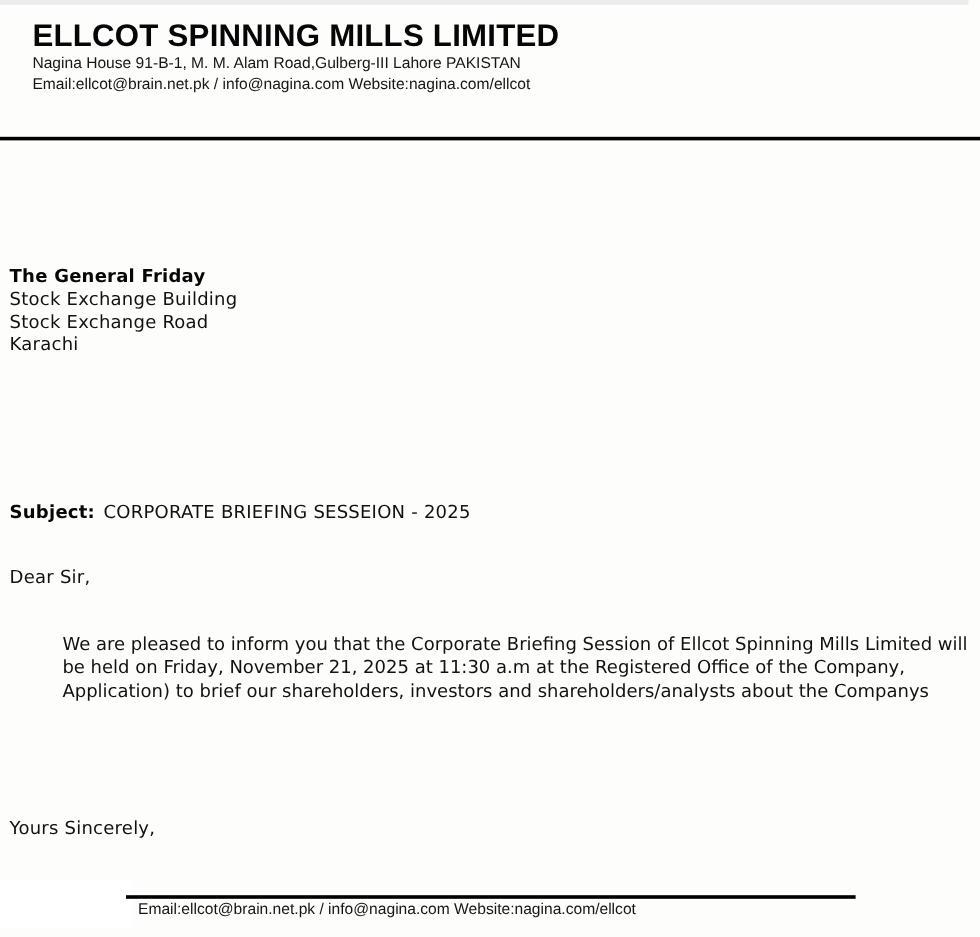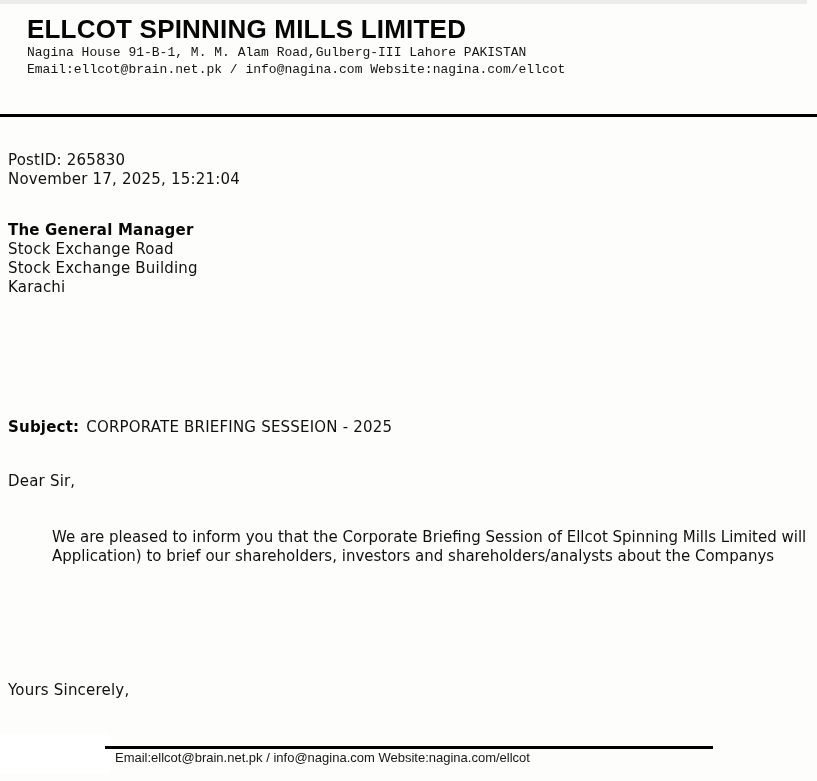--- a/index.html
+++ b/index.html
@@ -29,21 +29,21 @@
   .company-name {
     font-family: "Liberation Sans", sans-serif;
     font-size: 26px;
     font-weight: bold;
     line-height: 30px;
     letter-spacing: 0.2px;
     color: #060606;
     white-space: nowrap;
   }
   .letterhead-line {
-    font-family: Liberation Mono, monospace;
+    font-family: Liberation Sans, sans-serif;
     font-size: 13px;
     line-height: 17px;
     color: #161616;
     white-space: nowrap;
   }
   .rule-top {
     position: absolute;
     top: 114px;
     left: 0;
     width: 817px;
@@ -103,40 +103,37 @@
   <div class="top-strip"></div>
 
   <div class="letterhead">
     <div class="company-name">ELLCOT SPINNING MILLS LIMITED</div>
     <div class="letterhead-line">Nagina House 91-B-1, M. M. Alam Road,Gulberg-III Lahore PAKISTAN</div>
     <div class="letterhead-line">Email:ellcot@brain.net.pk / info@nagina.com Website:nagina.com/ellcot</div>
   </div>
 
   <div class="rule-top"></div>
 
-  <div class="meta-block gothic">
-    <div>PostID: 265830</div>
-    <div>November 17, 2025, 15:21:04</div>
-  </div>
 
   <div class="recipient-block gothic">
-    <div class="recipient-title">The General Manager</div>
+    <div class="recipient-title">The General Friday</div>
+    <div>Stock Exchange Building</div>
     <div>Stock Exchange Road</div>
-    <div>Stock Exchange Building</div>
     <div>Karachi</div>
   </div>
 
   <div class="subject-line gothic">
     <span class="subject-label">Subject:</span><span class="subject-text">CORPORATE BRIEFING SESSEION - 2025</span>
   </div>
 
   <div class="salutation gothic">Dear Sir,</div>
 
   <div class="body-block gothic">
     <div class="body-line">We are pleased to inform you that the Corporate Briefing Session of Ellcot Spinning Mills Limited will</div>
+    <div class="body-line">be held on Friday, November 21, 2025 at 11:30 a.m at the Registered Office of the Company,</div>
     <div class="body-line">Application) to brief our shareholders, investors and shareholders/analysts about the Companys</div>
   </div>
 
   <div class="closing gothic">Yours Sincerely,</div>
 
   <div class="bottom-white-patch"></div>
   <div class="rule-bottom"></div>
   <div class="footer-contact">Email:ellcot@brain.net.pk / info@nagina.com Website:nagina.com/ellcot</div>
 
 </div>

